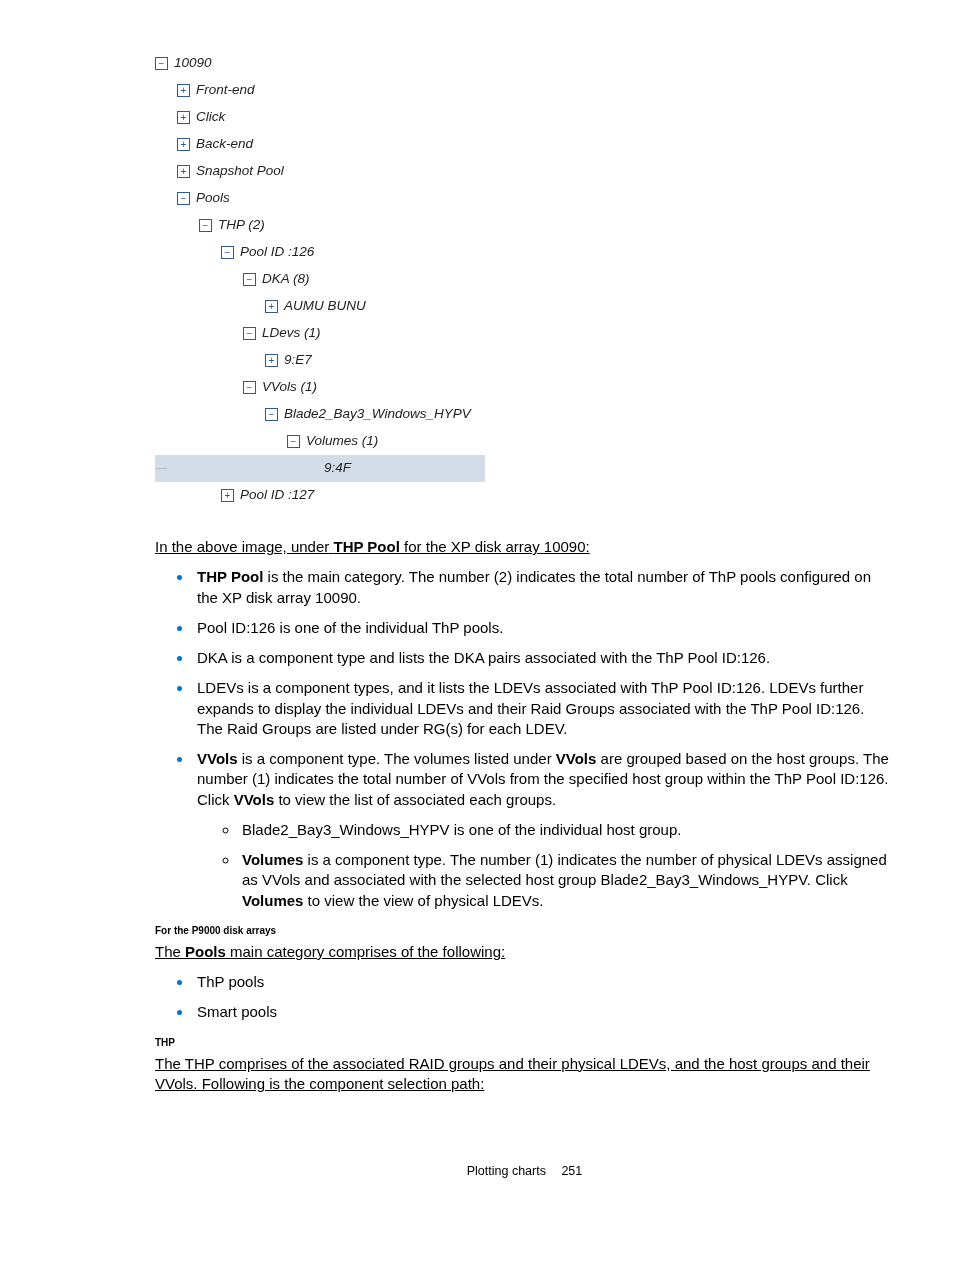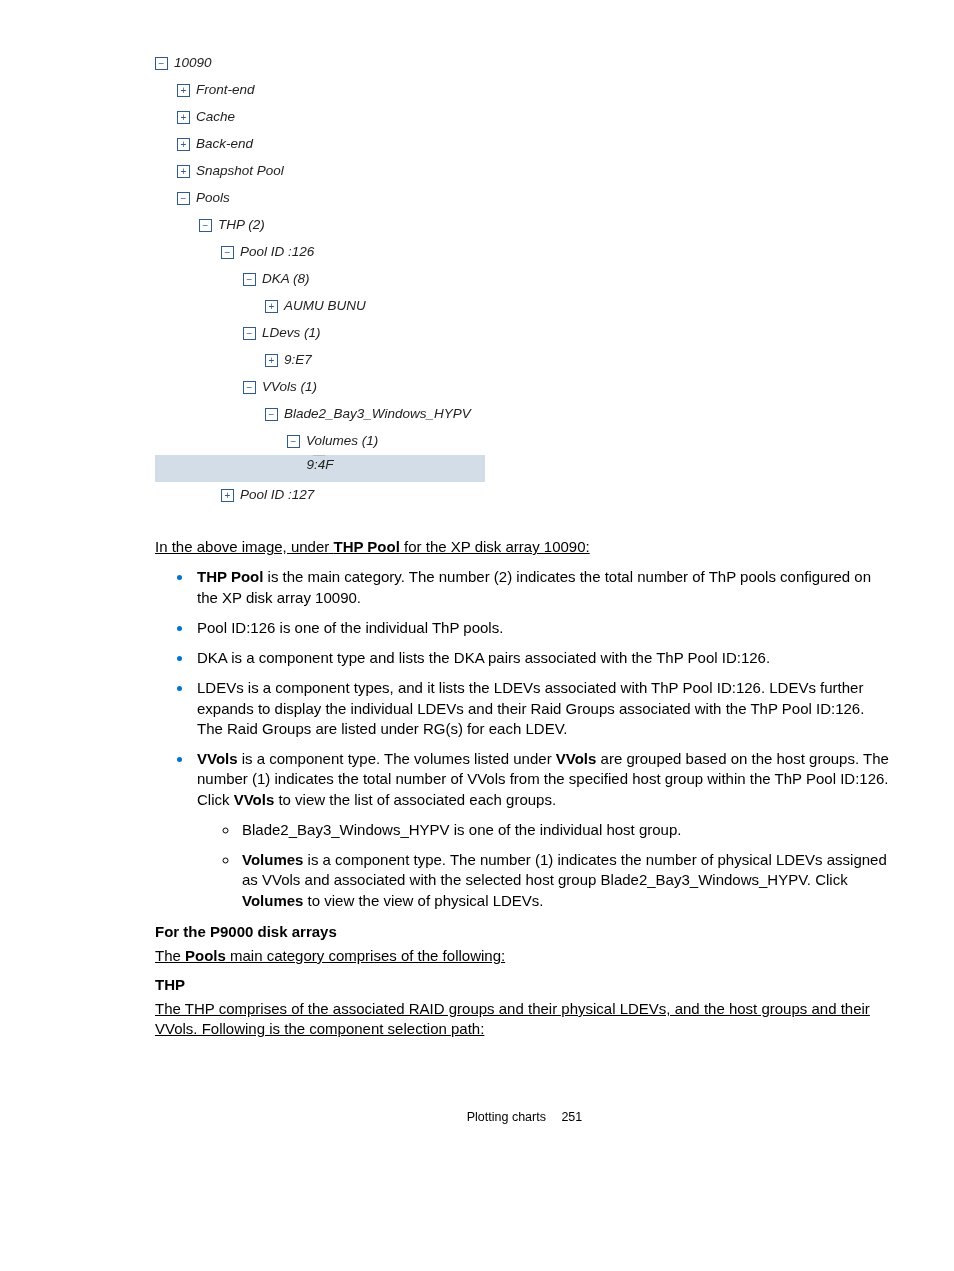--- a/index.html
+++ b/index.html
@@ -25,21 +25,20 @@
     margin-top: 10px;
   }
   .tree-row {
     display: flex;
     align-items: center;
     height: 27px;
   }
   .tree-row.selected {
     background: #d3dde8;
     width: 330px;
-    flex-direction: column;
   }
   .indent { display: inline-block; }
   .box {
     display: inline-flex;
     align-items: center;
     justify-content: center;
     width: 11px;
     height: 11px;
     border: 1px solid #2f5b8f;
     color: #2f5b8f;
@@ -74,23 +73,23 @@
   }
   ul.sub > li {
     margin-bottom: 10px;
     padding-left: 3px;
   }
   ul.sub > li::marker {
     color: #000;
   }
   .bold { font-weight: bold; }
   h4 {
-    font-size: 15px;
+    font-size: 10px;
     font-weight: bold;
-    margin: 8px 0 6px 0;
+    margin: 14px 0 6px 0;
   }
   .footer {
     text-align: center;
     font-size: 12.5px;
     margin-top: 70px;
     padding-right: 0;
   }
   .footer .pn { display:inline-block; margin-left:12px; }
 </style>
 </head>
@@ -105,21 +104,21 @@
       <span>10090</span>
     </div>
     <div class="tree-row">
       <span class="indent" style="width:22px"></span>
       <span class="box">+</span>
       <span>Front-end</span>
     </div>
     <div class="tree-row">
       <span class="indent" style="width:22px"></span>
       <span class="box">+</span>
-      <span>Cache</span>
+      <span>Click</span>
     </div>
     <div class="tree-row">
       <span class="indent" style="width:22px"></span>
       <span class="box">+</span>
       <span>Back-end</span>
     </div>
     <div class="tree-row">
       <span class="indent" style="width:22px"></span>
       <span class="box">+</span>
       <span>Snapshot Pool</span>
@@ -206,20 +205,24 @@
             <span class="bold">Volumes</span><span> is a component type. The number (1) indicates the number of physical LDEVs assigned as VVols and associated with the selected host group Blade2_Bay3_Windows_HYPV. Click </span><span class="bold">Volumes</span><span> to view the view of physical LDEVs.</span>
           </li>
         </ul>
       </li>
     </ul>
 
     <h4>For the P9000 disk arrays</h4>
     <p>
       <span>The </span><span class="bold">Pools</span><span> main category comprises of the following:</span>
     </p>
+    <ul class="bullets">
+      <li><span>ThP pools</span></li>
+      <li><span>Smart pools</span></li>
+    </ul>
 
     <h4>THP</h4>
     <p><span>The THP comprises of the associated RAID groups and their physical LDEVs, and the host groups and their VVols. Following is the component selection path:</span></p>
   </div>
 
   <div class="footer">
     <span>Plotting charts</span>
     <span class="pn">251</span>
   </div>
 

